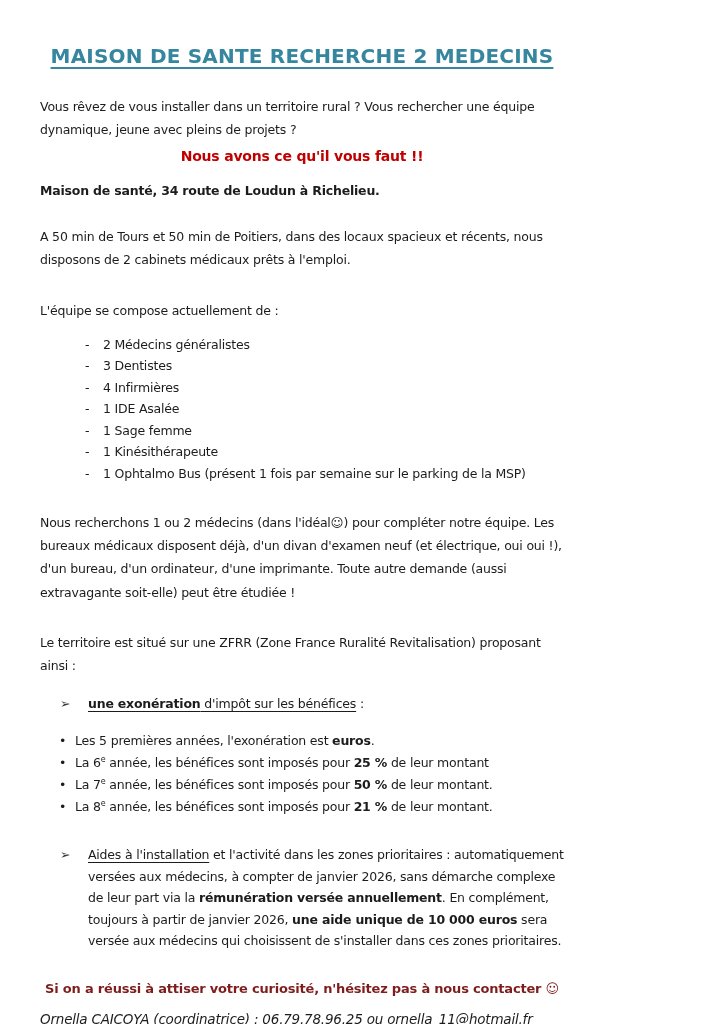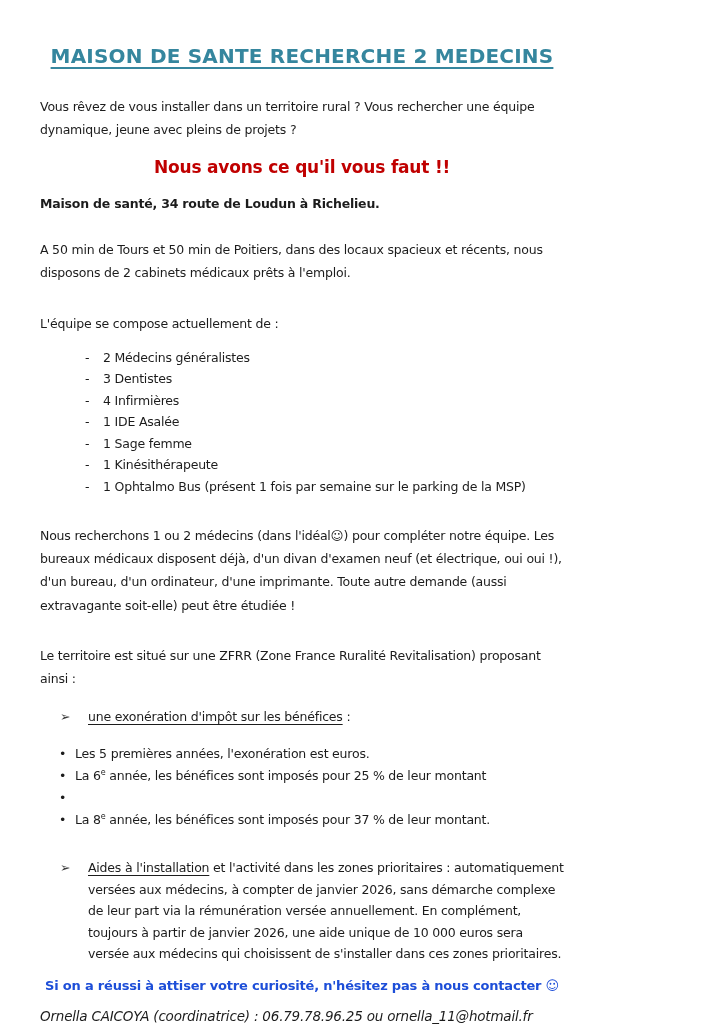--- a/index.html
+++ b/index.html
@@ -28,47 +28,47 @@
   .doc-subtitle {
     margin: 26px 0 0;
     text-align: center;
     color: #35869E;
     font-size: 17px;
     font-weight: bold;
     font-style: italic;
   }
   p.body { margin: 27px 0 0; line-height: 1.85; }
   .hook {
-    margin: 16px 0 0;
+    margin: 7px 0 0;
     text-align: center;
     color: #C00000;
     font-weight: bold;
-    font-size: 17px;
+    font-size: 14px;
   }
   .address {
     margin: 19px 0 0;
     font-weight: bold;
   }
   .dash-list { list-style: none; margin: 12px 0 0; padding: 0 0 0 45px; }
   .dash-list li { display: flex; line-height: 1.72; }
   .dash-list .marker { width: 18px; flex: 0 0 18px; }
   .bullet-list { list-style: none; margin: 16px 0 0; padding: 0 0 0 19px; }
   .bullet-list li { display: flex; line-height: 1.76; }
   .bullet-list .marker { width: 16px; flex: 0 0 16px; }
   .arrow-item { display: flex; padding-left: 20px; margin: 16px 0 0; line-height: 1.72; }
   .arrow-item .marker { width: 28px; flex: 0 0 28px; color: #3a3a3a; }
   .arrow-item .txt { flex: 1; }
   .arrow-item.aides { margin-top: 26px; }
-  .b { font-weight: normal; }
+  .b { font-weight: bold; }
   .u { text-decoration: underline; text-underline-offset: 3px; }
   sup { font-size: 8px; line-height: 0; }
   .cta {
-    margin: 13px 0 0;
+    margin: 29px 0 0;
     text-align: center;
-    color: #1d4ed8;
+    color: #7f1d1d;
     font-weight: bold;
     font-size: 13px;
   }
   .contact {
     margin: 15px 0 0;
     font-style: italic;
     font-size: 13.5px;
   }
 </style>
 </head>
@@ -132,24 +132,25 @@
     <li>
         <span class="marker">•</span>
         <span><span>Les 5 premières années, l'exonération est </span><span class="b">euros</span><span>.</span></span>
       </li>
     <li>
         <span class="marker">•</span>
         <span><span>La 6</span><sup>e</sup><span> année, les bénéfices sont imposés pour </span><span class="b">25 %</span><span> de leur montant</span></span>
       </li>
     <li>
         <span class="marker">•</span>
+        <span><span>La 7</span><sup>e</sup><span> année, les bénéfices sont imposés pour </span><span class="b">50 %</span><span> de leur montant.</span></span>
       </li>
     <li>
         <span class="marker">•</span>
-        <span><span>La 8</span><sup>e</sup><span> année, les bénéfices sont imposés pour </span><span class="b">37 %</span><span> de leur montant.</span></span>
+        <span><span>La 8</span><sup>e</sup><span> année, les bénéfices sont imposés pour </span><span class="b">21 %</span><span> de leur montant.</span></span>
       </li>
   </ul>
 
   <div class="arrow-item aides">
     <span class="marker">➢</span>
     <span class="txt"><span class="u">Aides à l'installation</span><span> et l'activité dans les zones prioritaires : automatiquement versées aux médecins, à compter de janvier 2026, sans démarche complexe de leur part via la </span><span class="b">rémunération versée annuellement</span><span>. En complément, toujours à partir de janvier 2026, </span><span class="b">une aide unique de 10 000 euros</span><span> sera versée aux médecins qui choisissent de s'installer dans ces zones prioritaires.</span></span>
   </div>
 
 
   <p class="cta">Si on a réussi à attiser votre curiosité, n'hésitez pas à nous contacter ☺</p>

